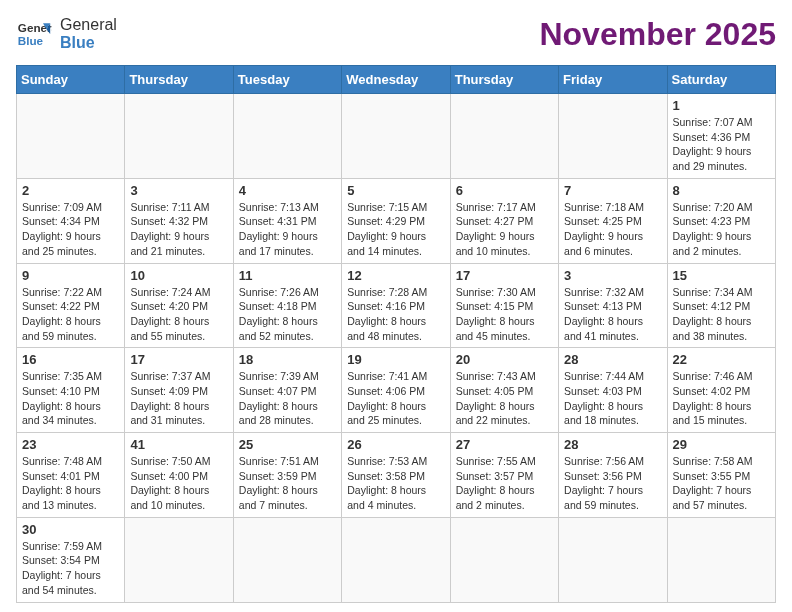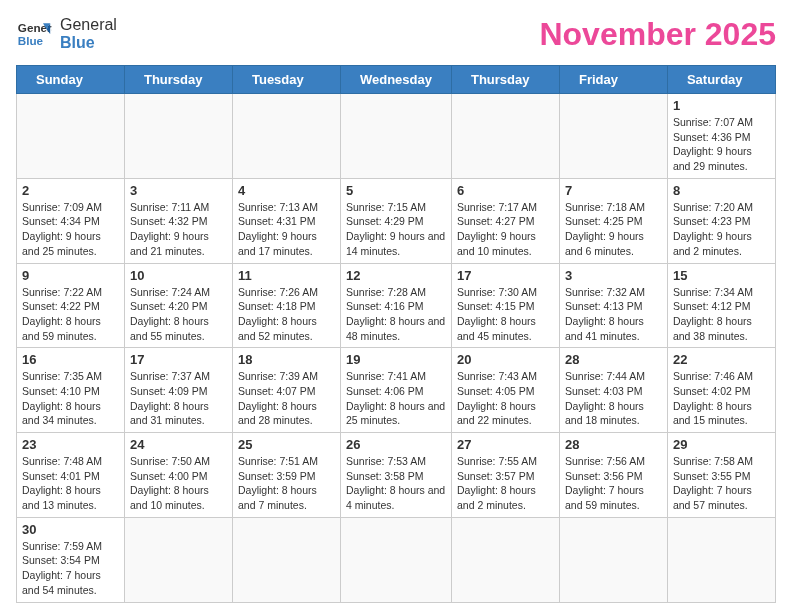--- a/index.html
+++ b/index.html
@@ -24,36 +24,36 @@
     .logo-icon {
       width: 36px;
       height: 36px;
     }
     .title-area {
       text-align: right;
     }
     .month-title {
       font-size: 32px;
       font-weight: bold;
-      color: #ec4899;
+      color: #701a75;
     }
     .subtitle {
       font-size: 14px;
       color: #555;
     }
     .calendar {
       width: 100%;
       border-collapse: collapse;
       border: 1px solid #ccc;
     }
     .calendar th {
       background-color: #3a7fc1;
       color: #fff;
       font-size: 13px;
-      padding: 6px 19px;
+      padding: 6px 4px;
       text-align: left;
       border: 1px solid #2e6da4;
       font-weight: bold;
     }
     .calendar td {
       border: 1px solid #ccc;
       vertical-align: top;
       padding: 4px 5px;
       width: 108px;
       min-height: 80px;
@@ -215,21 +215,21 @@
           <span class="day-number">22</span>
           <div class="day-info">Sunrise: 7:46 AM<br>Sunset: 4:02 PM<br>Daylight: 8 hours and 15 minutes.</div>
         </td>
       </tr>
       <tr>
         <td>
           <span class="day-number">23</span>
           <div class="day-info">Sunrise: 7:48 AM<br>Sunset: 4:01 PM<br>Daylight: 8 hours and 13 minutes.</div>
         </td>
         <td>
-          <span class="day-number">24</span>
+          <span class="day-number">41</span>
           <div class="day-info">Sunrise: 7:50 AM<br>Sunset: 4:00 PM<br>Daylight: 8 hours and 10 minutes.</div>
         </td>
         <td>
           <span class="day-number">25</span>
           <div class="day-info">Sunrise: 7:51 AM<br>Sunset: 3:59 PM<br>Daylight: 8 hours and 7 minutes.</div>
         </td>
         <td>
           <span class="day-number">26</span>
           <div class="day-info">Sunrise: 7:53 AM<br>Sunset: 3:58 PM<br>Daylight: 8 hours and 4 minutes.</div>
         </td>

